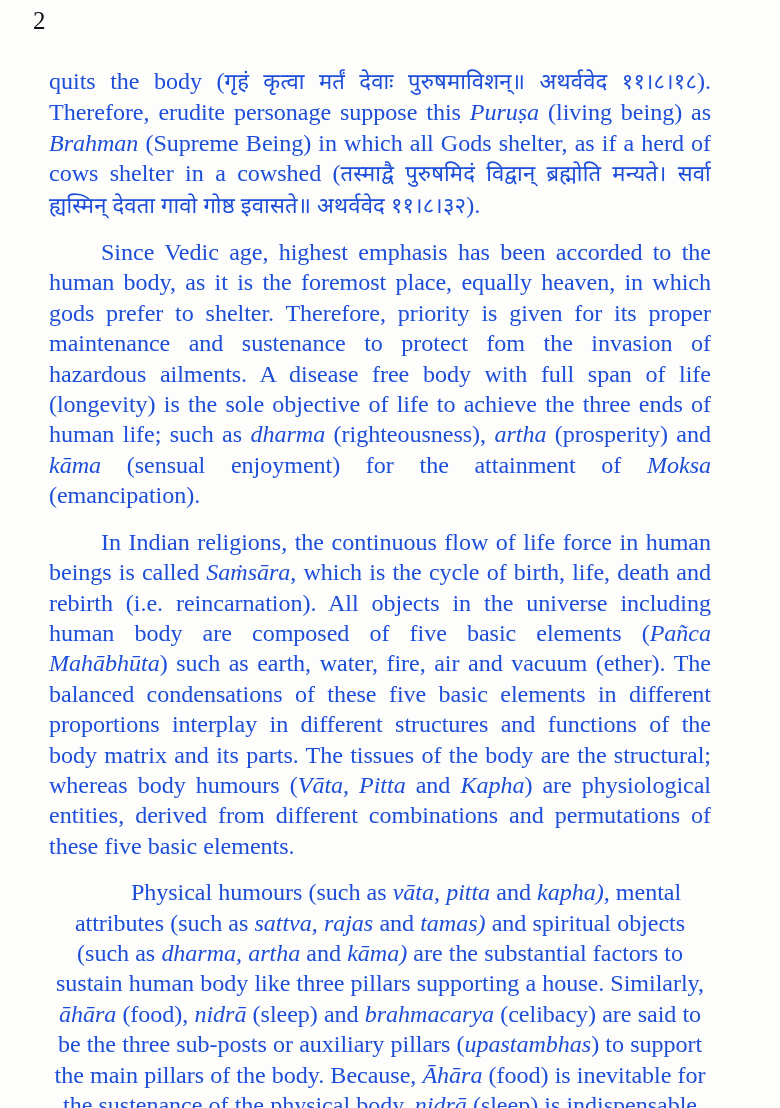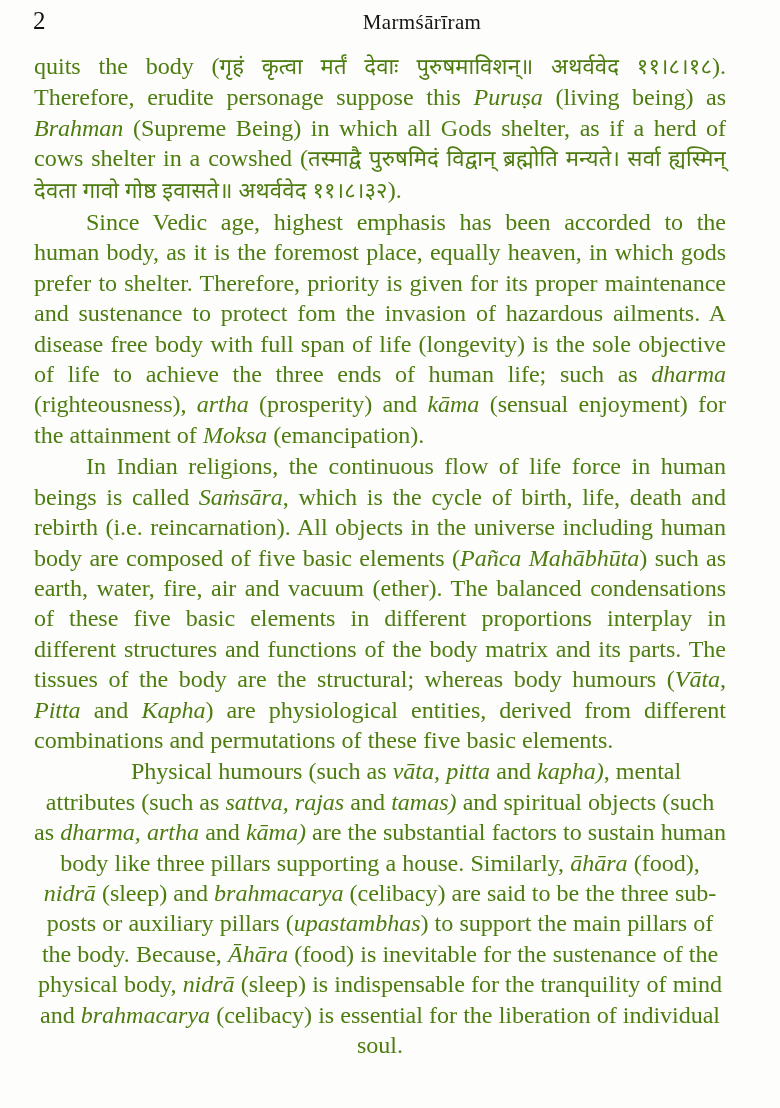--- a/index.html
+++ b/index.html
@@ -48,26 +48,26 @@
     padding-right: 84px;
   }
   
   .body-text {
     position: absolute;
     top: 50px;
     left: 33px;
     width: 694px;
   }
   p.para {
-    margin: 1px;
+    margin: 16px;
     font-size: 24.1px;
     line-height: 30.4px;
     text-align: justify;
     text-justify: inter-word;
-    color: #4d7c0f;
+    color: #1d4ed8;
     letter-spacing: -0.05px;
     word-spacing: 0.2px;
     -webkit-font-smoothing: antialiased;
   }
   p.para.indent {
     text-indent: 52px;
   }
   p.para.last-left {
     text-align: center;
   }
@@ -81,21 +81,20 @@
     letter-spacing: 0.2px;
   }
 </style>
 </head>
 <body>
 
 <div class="page">
 
   <div class="running-head">
     <div class="folio">2</div>
-    <div class="head-title">Marmśārīram</div>
   </div>
 
   <div class="body-text">
     <p class="para"><span>quits the body (</span><span class="dev">गृहं कृत्वा मर्तं देवाः पुरुषमाविशन्॥ अथर्ववेद ११।८।१८</span><span>). Therefore, erudite personage suppose this </span><i>Puruṣa</i><span> (living being) as </span><i>Brahman</i><span> (Supreme Being) in which all Gods shelter, as if a herd of cows shelter in a cowshed (</span><span class="dev">तस्माद्वै पुरुषमिदं विद्वान् ब्रह्मोति मन्यते। सर्वा ह्यस्मिन् देवता गावो गोष्ठ इवासते॥ अथर्ववेद ११।८।३२</span><span>).</span></p>
     <p class="para indent"><span>Since Vedic age, highest emphasis has been accorded to the human body, as it is the foremost place, equally heaven, in which gods prefer to shelter. Therefore, priority is given for its proper maintenance and sustenance to protect fom the invasion of hazardous ailments. A disease free body with full span of life (longevity) is the sole objective of life to achieve the three ends of human life; such as </span><i>dharma</i><span> (righteousness), </span><i>artha</i><span> (prosperity) and </span><i>kāma</i><span> (sensual enjoyment) for the attainment of </span><i>Moksa</i><span> (emancipation).</span></p>
     <p class="para indent"><span>In Indian religions, the continuous flow of life force in human beings is called </span><i>Saṁsāra</i><span>, which is the cycle of birth, life, death and rebirth (i.e. reincarnation). All objects in the universe including human body are composed of five basic elements (</span><i>Pañca Mahābhūta</i><span>) such as earth, water, fire, air and vacuum (ether). The balanced condensations of these five basic elements in different proportions interplay in different structures and functions of the body matrix and its parts. The tissues of the body are the structural; whereas body humours (</span><i>Vāta, Pitta</i><span> and </span><i>Kapha</i><span>) are physiological entities, derived from different combinations and permutations of these five basic elements.</span></p>
     <p class="para indent last-left"><span>Physical humours (such as </span><i>vāta, pitta</i><span> and </span><i>kapha)</i><span>, mental attributes (such as </span><i>sattva, rajas</i><span> and </span><i>tamas)</i><span> and spiritual objects (such as </span><i>dharma, artha</i><span> and </span><i>kāma)</i><span> are the substantial factors to sustain human body like three pillars supporting a house. Similarly, </span><i>āhāra</i><span> (food), </span><i>nidrā</i><span> (sleep) and </span><i>brahmacarya</i><span> (celibacy) are said to be the three sub-posts or auxiliary pillars (</span><i>upastambhas</i><span>) to support the main pillars of the body. Because, </span><i>Āhāra</i><span> (food) is inevitable for the sustenance of the physical body, </span><i>nidrā</i><span> (sleep) is indispensable for the tranquility of mind and </span><i>brahmacarya</i><span> (celibacy) is essential for the liberation of individual soul.</span></p>
   </div>
 
 </div>

